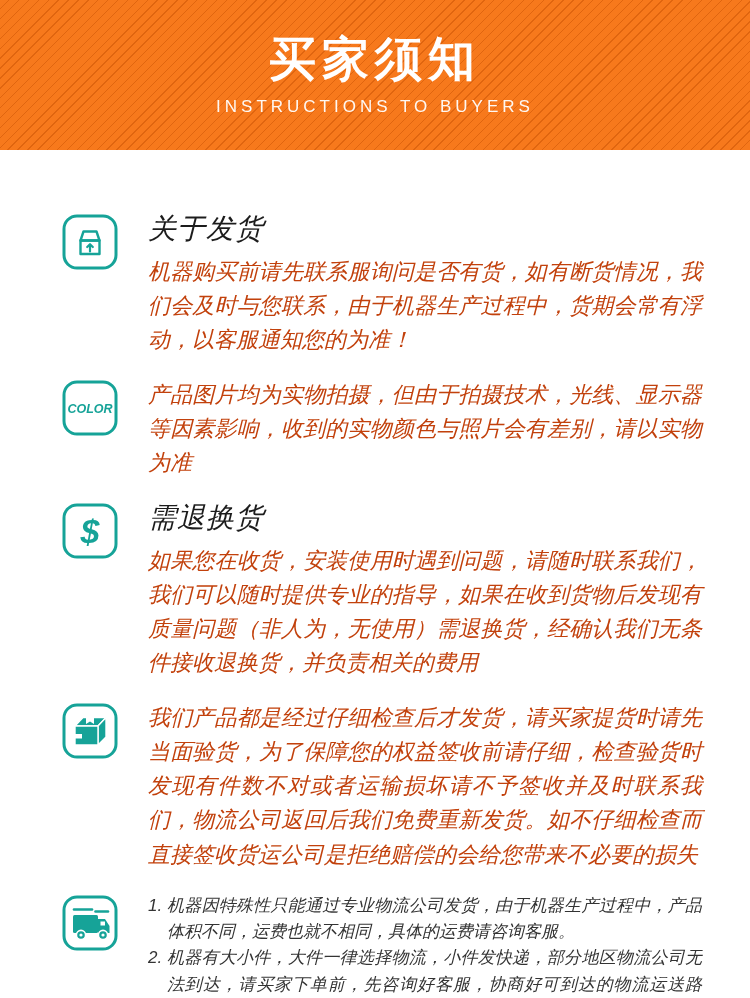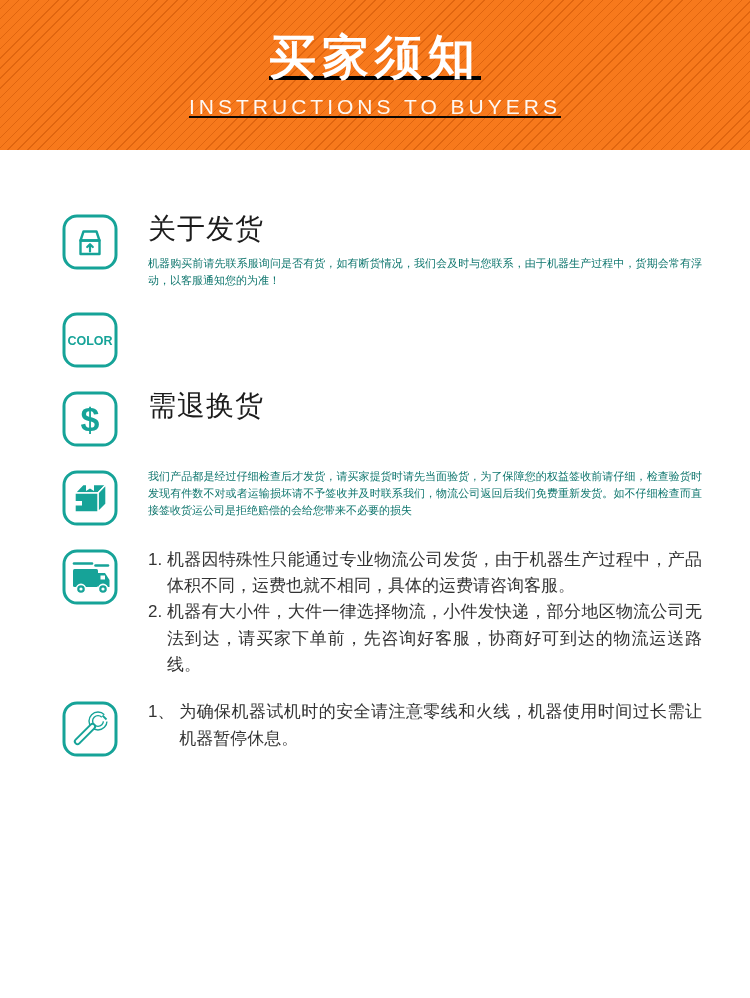--- a/index.html
+++ b/index.html
@@ -21,66 +21,66 @@
       135deg,
       rgba(0,0,0,0) 0px,
       rgba(0,0,0,0) 6px,
       rgba(205,85,5,0.55) 6px,
       rgba(205,85,5,0.55) 7px
     );
     display: flex;
     flex-direction: column;
     align-items: center;
     justify-content: center;
-    text-decoration: underline;
   }
   .header-title {
     color: #ffffff;
     font-size: 47px;
     font-weight: bold;
     letter-spacing: 6px;
     line-height: 1.1;
   }
   .header-subtitle {
     color: #ffffff;
-    font-size: 21px;
+    font-size: 17px;
     font-weight: normal;
     letter-spacing: 4px;
     margin-top: 12px;
     opacity: 0.95;
   }
   
   .content {
     padding: 62px 48px 0 62px;
   }
   .section {
     display: flex;
     align-items: flex-start;
     margin-bottom: 21px;
+    font-style: italic;
   }
   .icon-box {
     flex: 0 0 56px;
     width: 56px;
     height: 56px;
     margin-right: 30px;
     margin-top: 2px;
   }
   .icon-box svg { display: block; }
   .section-body { flex: 1; min-width: 0; }
   .section-title {
     font-size: 28px;
     font-weight: 500;
     color: #1c1c1c;
     line-height: 1.2;
     margin-bottom: 9px;
     letter-spacing: 1px;
   }
   .section-text {
-    font-size: 11px;
-    color: #0f766e;
+    font-size: 22px;
+    color: #c2410c;
     line-height: 1.55;
     text-align: justify;
   }
   .list-item {
     display: flex;
     font-size: 17px;
     color: #333333;
     line-height: 1.55;
   }
   .list-num { flex: 0 0 auto; white-space: pre; }
@@ -113,32 +113,34 @@
   </div>
 
   <div class="section">
     <div class="icon-box">
       <svg width="56" height="56" viewBox="0 0 56 56">
         <rect x="2" y="2" width="52" height="52" rx="13" fill="#ffffff" stroke="#16a398" stroke-width="3"></rect>
         <text x="28" y="33" text-anchor="middle" font-family="Liberation Sans, DejaVu Sans, sans-serif" font-size="12.5" font-weight="bold" fill="#16a398">COLOR</text>
       </svg>
     </div>
     <div class="section-body">
+      <div class="section-text">产品图片均为实物拍摄，但由于拍摄技术，光线、显示器等因素影响，收到的实物颜色与照片会有差别，请以实物为准</div>
     </div>
   </div>
 
   <div class="section">
     <div class="icon-box">
       <svg width="56" height="56" viewBox="0 0 56 56">
         <rect x="2" y="2" width="52" height="52" rx="13" fill="#ffffff" stroke="#16a398" stroke-width="3"></rect>
         <text x="28" y="40" text-anchor="middle" font-family="Liberation Sans, DejaVu Sans, sans-serif" font-size="34" font-weight="bold" fill="#16a398">$</text>
       </svg>
     </div>
     <div class="section-body">
       <div class="section-title">需退换货</div>
+      <div class="section-text">如果您在收货，安装使用时遇到问题，请随时联系我们，我们可以随时提供专业的指导，如果在收到货物后发现有质量问题（非人为，无使用）需退换货，经确认我们无条件接收退换货，并负责相关的费用</div>
     </div>
   </div>
 
   <div class="section">
     <div class="icon-box">
       <svg width="56" height="56" viewBox="0 0 56 56">
         <rect x="2" y="2" width="52" height="52" rx="13" fill="#ffffff" stroke="#16a398" stroke-width="3"></rect>
         <path d="M13,23 L21,14.5 L44,14.5 L36,23 Z" fill="#16a398" stroke="#ffffff" stroke-width="1.4" stroke-linejoin="round"></path>
         <path d="M36,23 L44,14.5 L44,34 L36,42 Z" fill="#16a398" stroke="#ffffff" stroke-width="1.4" stroke-linejoin="round"></path>
         <rect x="13" y="23" width="23" height="19" fill="#16a398" stroke="#ffffff" stroke-width="1.4" stroke-linejoin="round"></rect>

